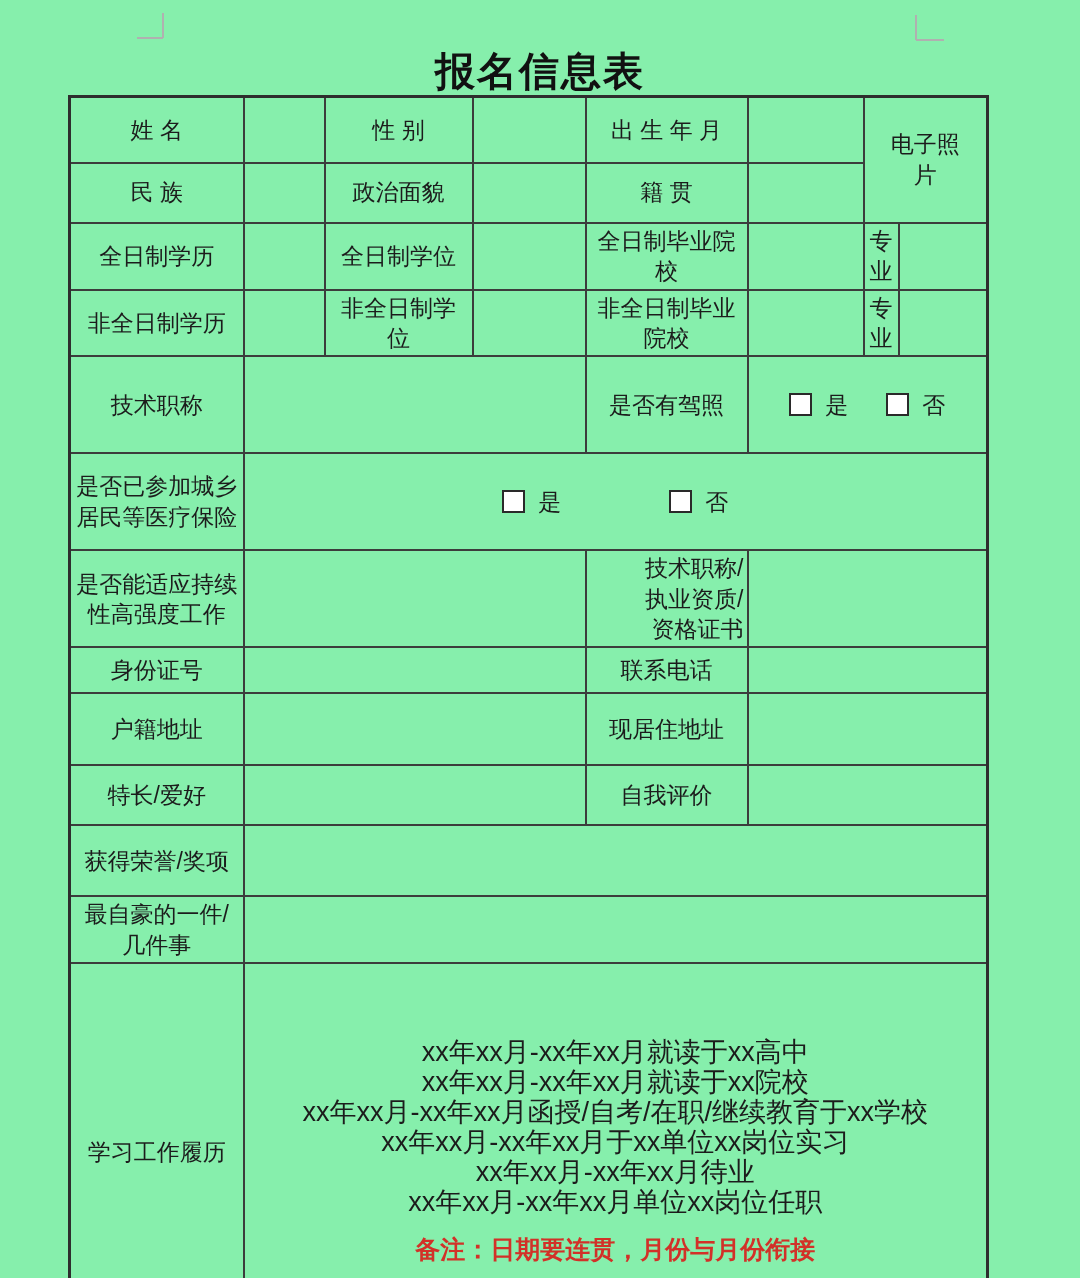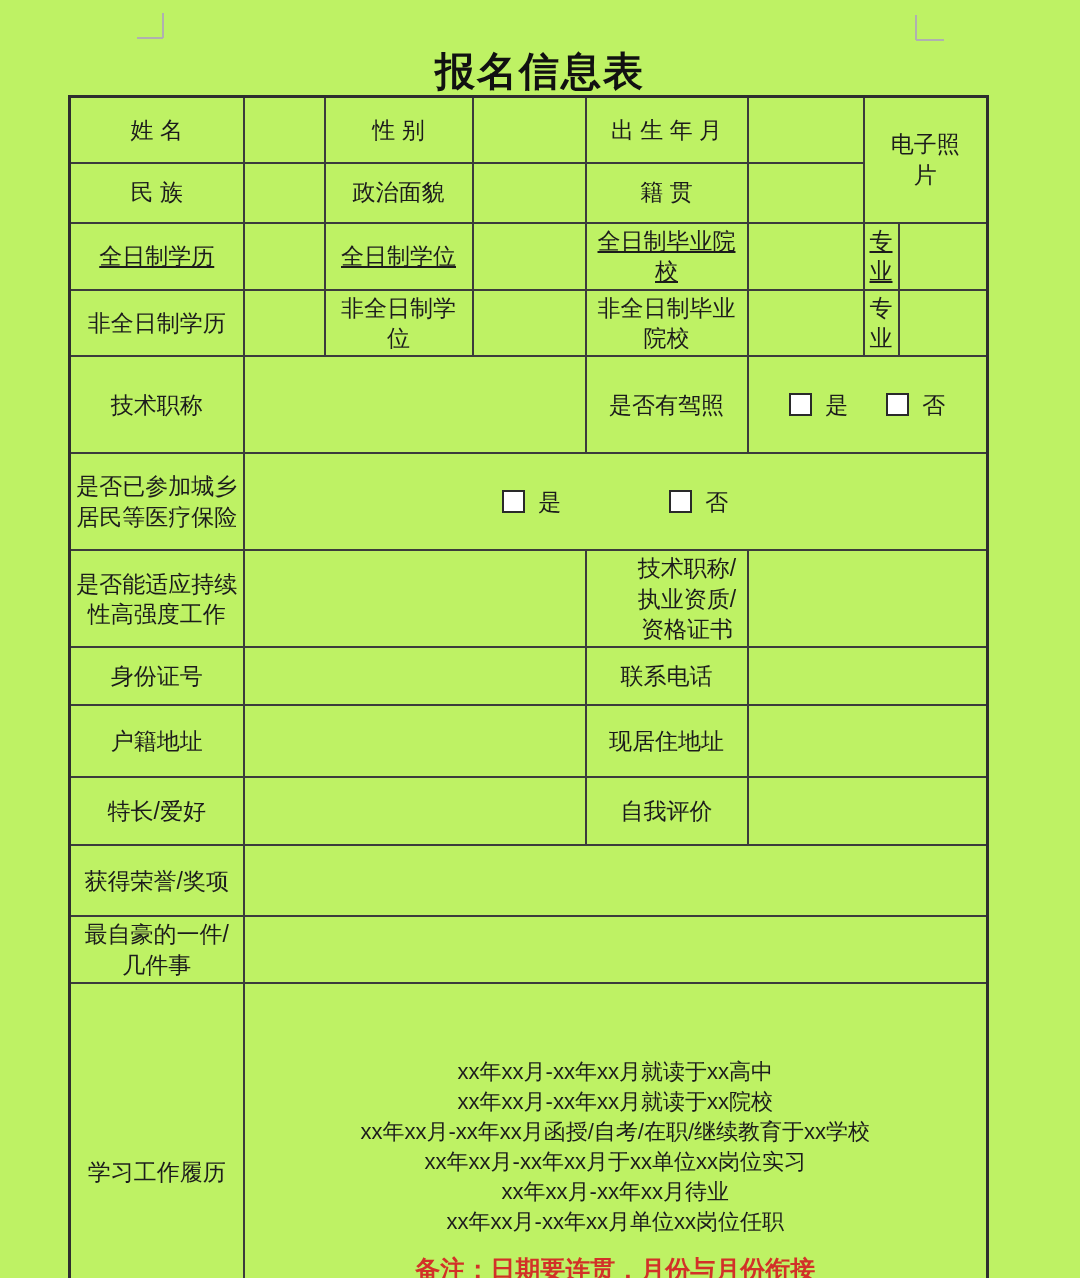--- a/index.html
+++ b/index.html
@@ -1,19 +1,19 @@
 <!DOCTYPE html>
 <html><head>
 <meta charset="utf-8">
 <style>
   html,body{margin:0;padding:0;background:#ffffff;}
   .page{
     position:relative;
     width:1080px;height:1278px;
-    background:#bef264;
+    background:#86efac;
     font-family:"Liberation Sans","DejaVu Sans",sans-serif;
     color:#1c1c1c;
     overflow:hidden;
   }
   .title{
     position:absolute;
     top:44px;left:0;width:100%;
     text-align:center;
     font-size:40px;
     font-weight:bold;
@@ -34,33 +34,33 @@
     font-size:23px;
     text-align:center;
     vertical-align:middle;
     white-space:pre-line;
     line-height:1.32;
     padding:2px 3px;
     overflow:hidden;
   }
   tr.r1{height:66px;}
   tr.r2{height:60px;}
-  tr.r3{height:67px;text-decoration:underline;}
+  tr.r3{height:67px;}
   tr.r4{height:60px;}
   tr.r5{height:56px;}
   tr.r6{height:59px;margin-left:16px;}
   tr.r7{height:85px;}
-  tr.r8{height:58px;}
+  tr.r8{height:46px;}
   tr.r9{height:72px;}
-  tr.r10{height:68px;}
+  tr.r10{height:60px;}
   tr.r11{height:71px;}
   tr.r12{height:65px;}
   tr.r13{height:378px;}
   td.certs{
-    text-align:center;
+    text-align:right;
     padding-left:44px;
   }
   .cbrow{
     display:flex;
     align-items:center;
     width:100%;
   }
   .cbrow.spread{justify-content:space-evenly;}
   .cbrow.centered{justify-content:center;gap:108px;}
   .cbitem{
@@ -77,21 +77,21 @@
     flex:0 0 auto;
   }
   .history-block{
     display:flex;
     flex-direction:column;
     align-items:center;
     justify-content:center;
     width:100%;
   }
   .hline{
-    font-size:22px;
+    font-size:27px;
     line-height:30px;
     white-space:nowrap;
   }
   .note{
     margin-top:16px;
     font-size:25px;
     font-weight:bold;
     color:#d23128;
     white-space:nowrap;
   }

